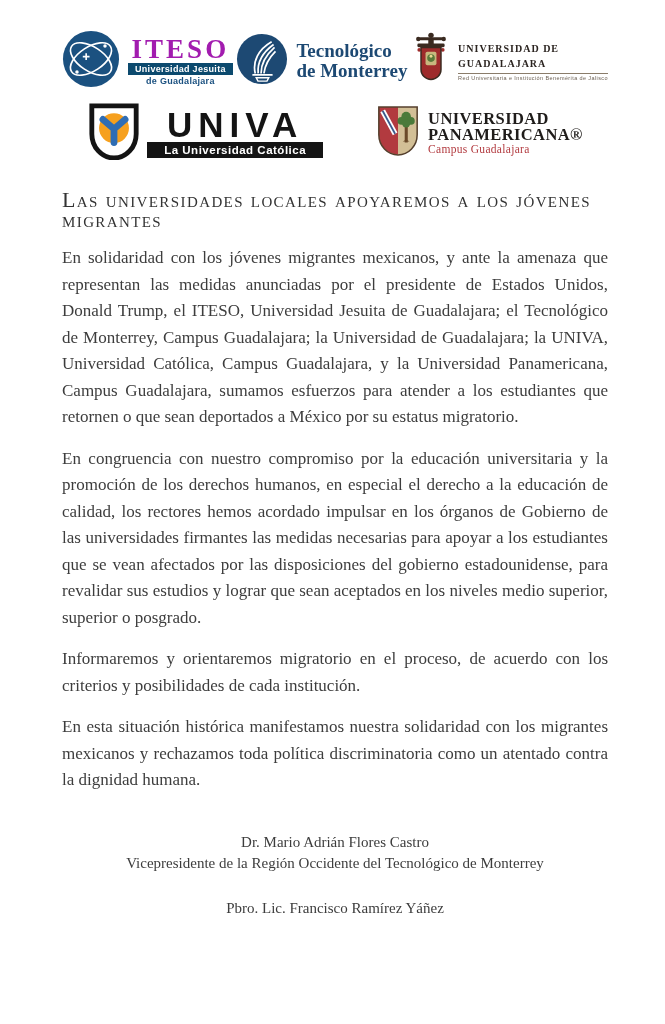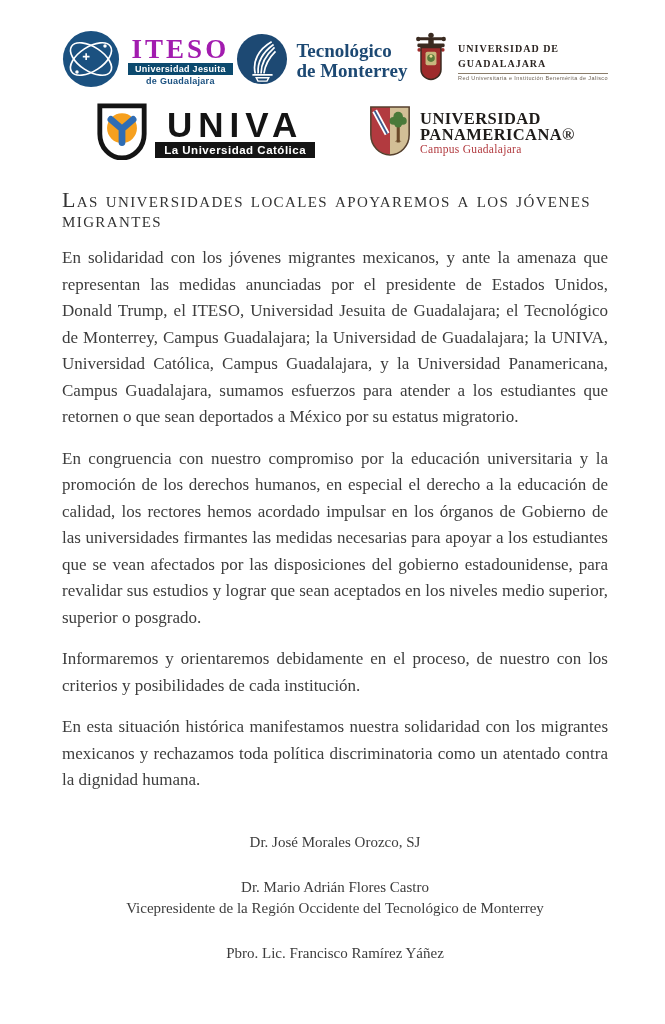--- a/index.html
+++ b/index.html
@@ -58,21 +58,21 @@
   }
 
   
   .univa-text { margin-left: 6px; display: flex; flex-direction: column; align-items: center; }
   .univa-word {
     font-family: "Liberation Sans", sans-serif; font-weight: 800;
     font-size: 35px; letter-spacing: 6px; color: #141414; line-height: 34px;
   }
   .univa-band {
     background: #141414; color: #fff; font-family: "Liberation Sans", sans-serif;
-    font-weight: bold; font-size: 11.5px; padding: 2px 9px; letter-spacing: .5px;
+    font-weight: bold; font-size: 11.5px; padding: 2px 17px; letter-spacing: .5px;
     align-self: stretch; text-align: center;
   }
 
   
   .up-text { margin-left: 7px; font-family: "Liberation Serif", serif; }
   .up-line {
     font-size: 16.5px; line-height: 15.5px; font-weight: bold; color: #1f1c1a;
     letter-spacing: .4px;
   }
   .up-sub { font-size: 11.5px; color: #b23a3f; margin-top: 1px; letter-spacing: .3px; }
@@ -205,26 +205,25 @@
         <div class="up-line">PANAMERICANA®</div>
         <div class="up-sub">Campus Guadalajara</div>
       </span>
     </div>
   </div>
 
   <div class="doc-title">Las universidades locales apoyaremos a los jóvenes migrantes</div>
 
   <p class="doc-paragraph">En solidaridad con los jóvenes migrantes mexicanos, y ante la amenaza que representan las medidas anunciadas por el presidente de Estados Unidos, Donald Trump, el ITESO, Universidad Jesuita de Guadalajara; el Tecnológico de Monterrey, Campus Guadalajara; la Universidad de Guadalajara; la UNIVA, Universidad Católica, Campus Guadalajara, y la Universidad Panamericana, Campus Guadalajara, sumamos esfuerzos para atender a los estudiantes que retornen o que sean deportados a México por su estatus migratorio.</p>
   <p class="doc-paragraph">En congruencia con nuestro compromiso por la educación universitaria y la promoción de los derechos humanos, en especial el derecho a la educación de calidad, los rectores hemos acordado impulsar en los órganos de Gobierno de las universidades firmantes las medidas necesarias para apoyar a los estudiantes que se vean afectados por las disposiciones del gobierno estadounidense, para revalidar sus estudios y lograr que sean aceptados en los niveles medio superior, superior o posgrado.</p>
-  <p class="doc-paragraph">Informaremos y orientaremos debidamente en el proceso, de nuestro con los criterios y posibilidades de cada institución.</p>
+  <p class="doc-paragraph">Informaremos y orientaremos migratorio en el proceso, de acuerdo con los criterios y posibilidades de cada institución.</p>
   <p class="doc-paragraph">En esta situación histórica manifestamos nuestra solidaridad con los migrantes mexicanos y rechazamos toda política discriminatoria como un atentado contra la dignidad humana.</p>
 
   <div class="signatures">
     <div class="sig-block">
-      <div class="sig-name">Dr. José Morales Orozco, SJ</div>
     </div>
     <div class="sig-block">
       <div class="sig-name">Dr. Mario Adrián Flores Castro</div>
       <div class="sig-role">Vicepresidente de la Región Occidente del Tecnológico de Monterrey</div>
     </div>
     <div class="sig-block">
       <div class="sig-name">Pbro. Lic. Francisco Ramírez Yáñez</div>
 
     </div>
 

